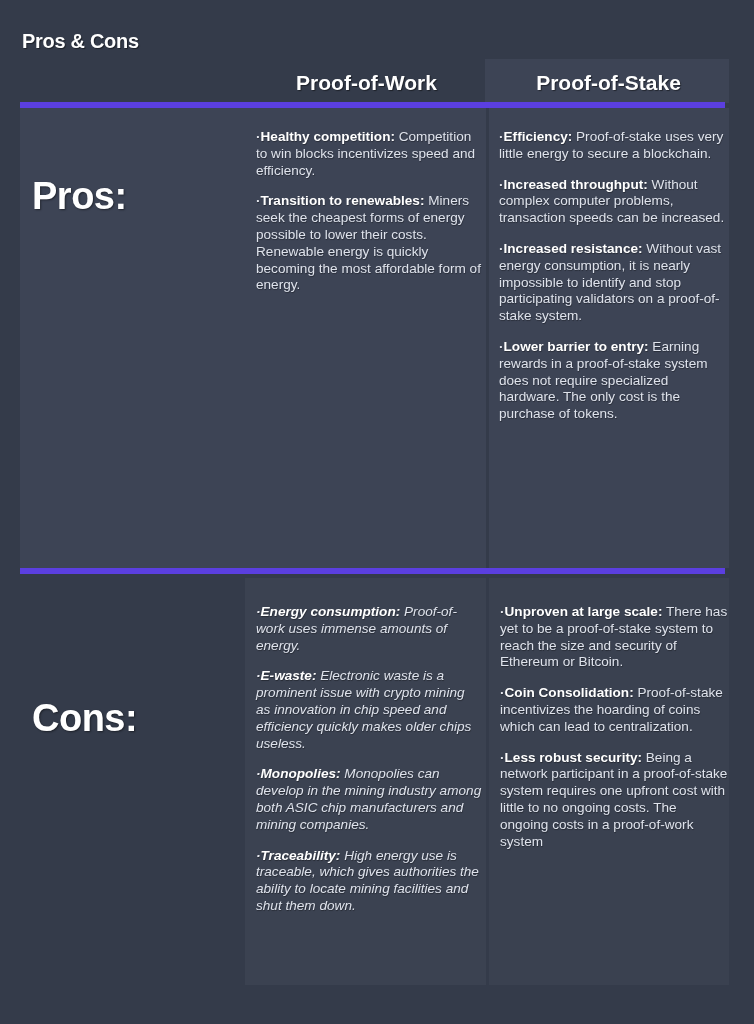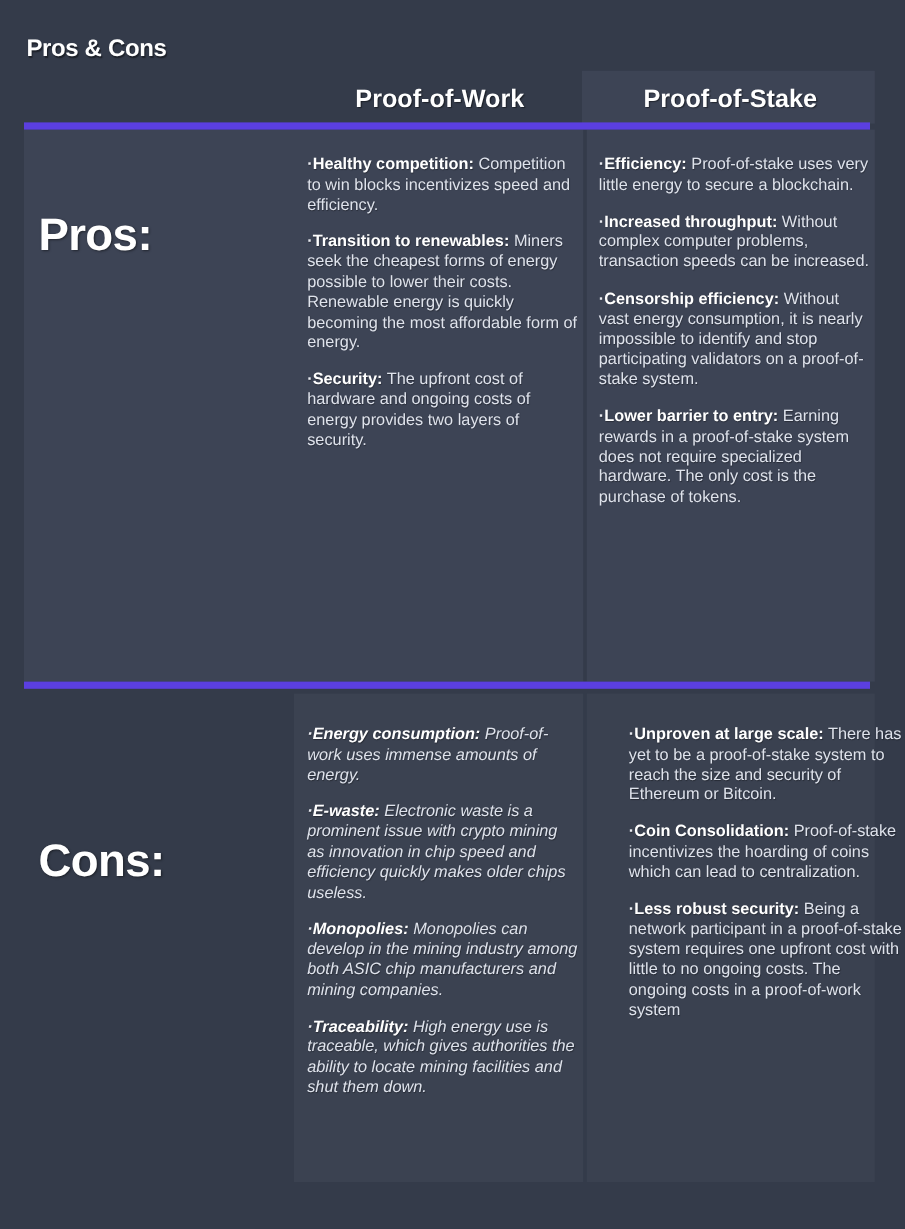--- a/index.html
+++ b/index.html
@@ -106,21 +106,21 @@
   .cell {
     position: absolute;
     color: #e8eaf0;
     font-size: 13.6px;
     line-height: 16.8px;
     margin-top: 12px;
   }
   .cell.pros-pow { left: 256px; top: 117px; width: 226px; }
   .cell.pros-pos { left: 499px; top: 117px; width: 228px; }
   .cell.cons-pow { left: 256px; top: 592px; width: 226px; font-style: italic; }
-  .cell.cons-pos { left: 524px; top: 592px; width: 228px; }
+  .cell.cons-pos { left: 500px; top: 592px; width: 228px; }
 
   .bullet-item {
     margin-bottom: 14px;
     text-shadow: 0.5px 0.5px 0.8px rgba(0,0,0,0.35);
   }
   .bullet-item:last-child { margin-bottom: 0; }
 
   .bullet-item .dot { font-weight: bold; }
   .bullet-item .term {
     font-weight: bold;
@@ -145,26 +145,25 @@
 
 <div class="rule top"></div>
 <div class="rule middle"></div>
 
 <div class="row-label pros">Pros:</div>
 <div class="row-label cons">Cons:</div>
 
 <div class="cell pros-pow">
     <p class="bullet-item"><span class="dot">·</span><span class="term">Healthy competition:</span><span class="desc"> Competition to win blocks incentivizes speed and efficiency.</span></p>
     <p class="bullet-item"><span class="dot">·</span><span class="term">Transition to renewables:</span><span class="desc"> Miners seek the cheapest forms of energy possible to lower their costs. Renewable energy is quickly becoming the most affordable form of energy.</span></p>
-    <p class="bullet-item"><span class="dot">·</span><span class="term">Security:</span><span class="desc"> The upfront cost of hardware and ongoing costs of energy provides two layers of security.</span></p>
   </div>
 <div class="cell pros-pos">
     <p class="bullet-item"><span class="dot">·</span><span class="term">Efficiency:</span><span class="desc"> Proof-of-stake uses very little energy to secure a blockchain.</span></p>
     <p class="bullet-item"><span class="dot">·</span><span class="term">Increased throughput:</span><span class="desc"> Without complex computer problems, transaction speeds can be increased.</span></p>
-    <p class="bullet-item"><span class="dot">·</span><span class="term">Censorship efficiency:</span><span class="desc"> Without vast energy consumption, it is nearly impossible to identify and stop participating validators on a proof-of-stake system.</span></p>
+    <p class="bullet-item"><span class="dot">·</span><span class="term">Increased resistance:</span><span class="desc"> Without vast energy consumption, it is nearly impossible to identify and stop participating validators on a proof-of-stake system.</span></p>
     <p class="bullet-item"><span class="dot">·</span><span class="term">Lower barrier to entry:</span><span class="desc"> Earning rewards in a proof-of-stake system does not require specialized hardware. The only cost is the purchase of tokens.</span></p>
   </div>
 <div class="cell cons-pow">
     <p class="bullet-item"><span class="dot">·</span><span class="term">Energy consumption:</span><span class="desc"> Proof-of-work uses immense amounts of energy.</span></p>
     <p class="bullet-item"><span class="dot">·</span><span class="term">E-waste:</span><span class="desc"> Electronic waste is a prominent issue with crypto mining as innovation in chip speed and efficiency quickly makes older chips useless.</span></p>
     <p class="bullet-item"><span class="dot">·</span><span class="term">Monopolies:</span><span class="desc"> Monopolies can develop in the mining industry among both ASIC chip manufacturers and mining companies.</span></p>
     <p class="bullet-item"><span class="dot">·</span><span class="term">Traceability:</span><span class="desc"> High energy use is traceable, which gives authorities the ability to locate mining facilities and shut them down.</span></p>
   </div>
 <div class="cell cons-pos">
     <p class="bullet-item"><span class="dot">·</span><span class="term">Unproven at large scale:</span><span class="desc"> There has yet to be a proof-of-stake system to reach the size and security of Ethereum or Bitcoin.</span></p>

